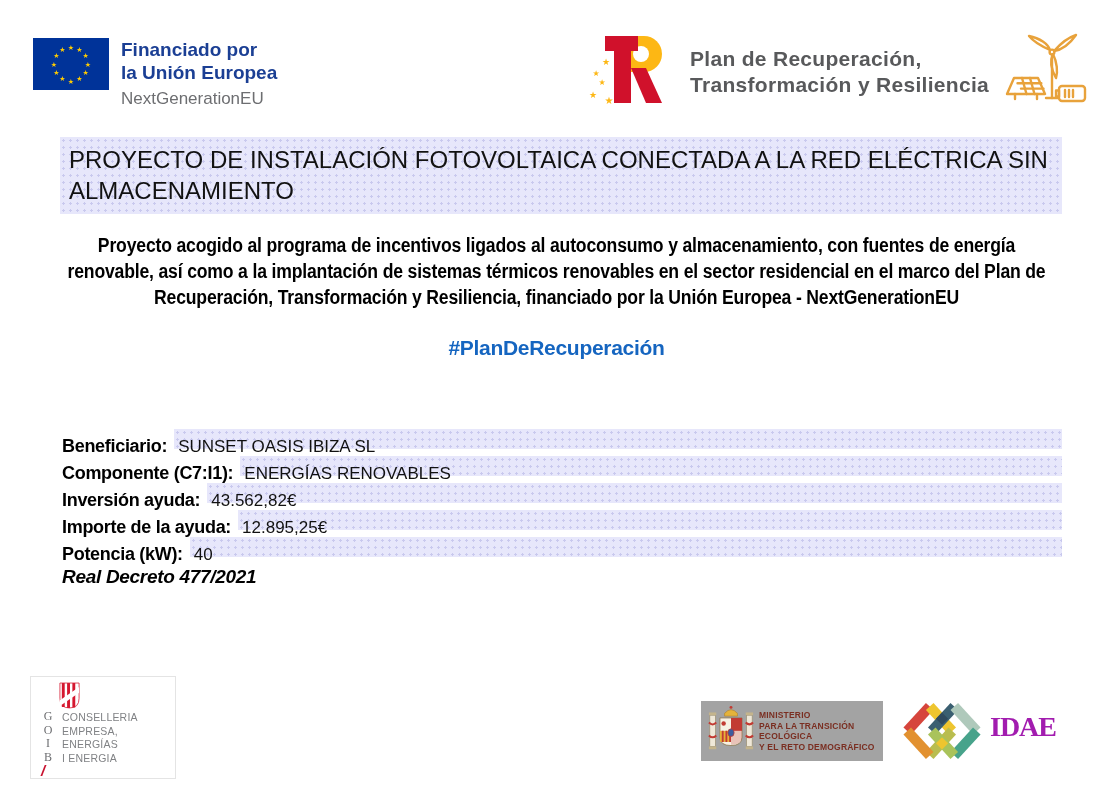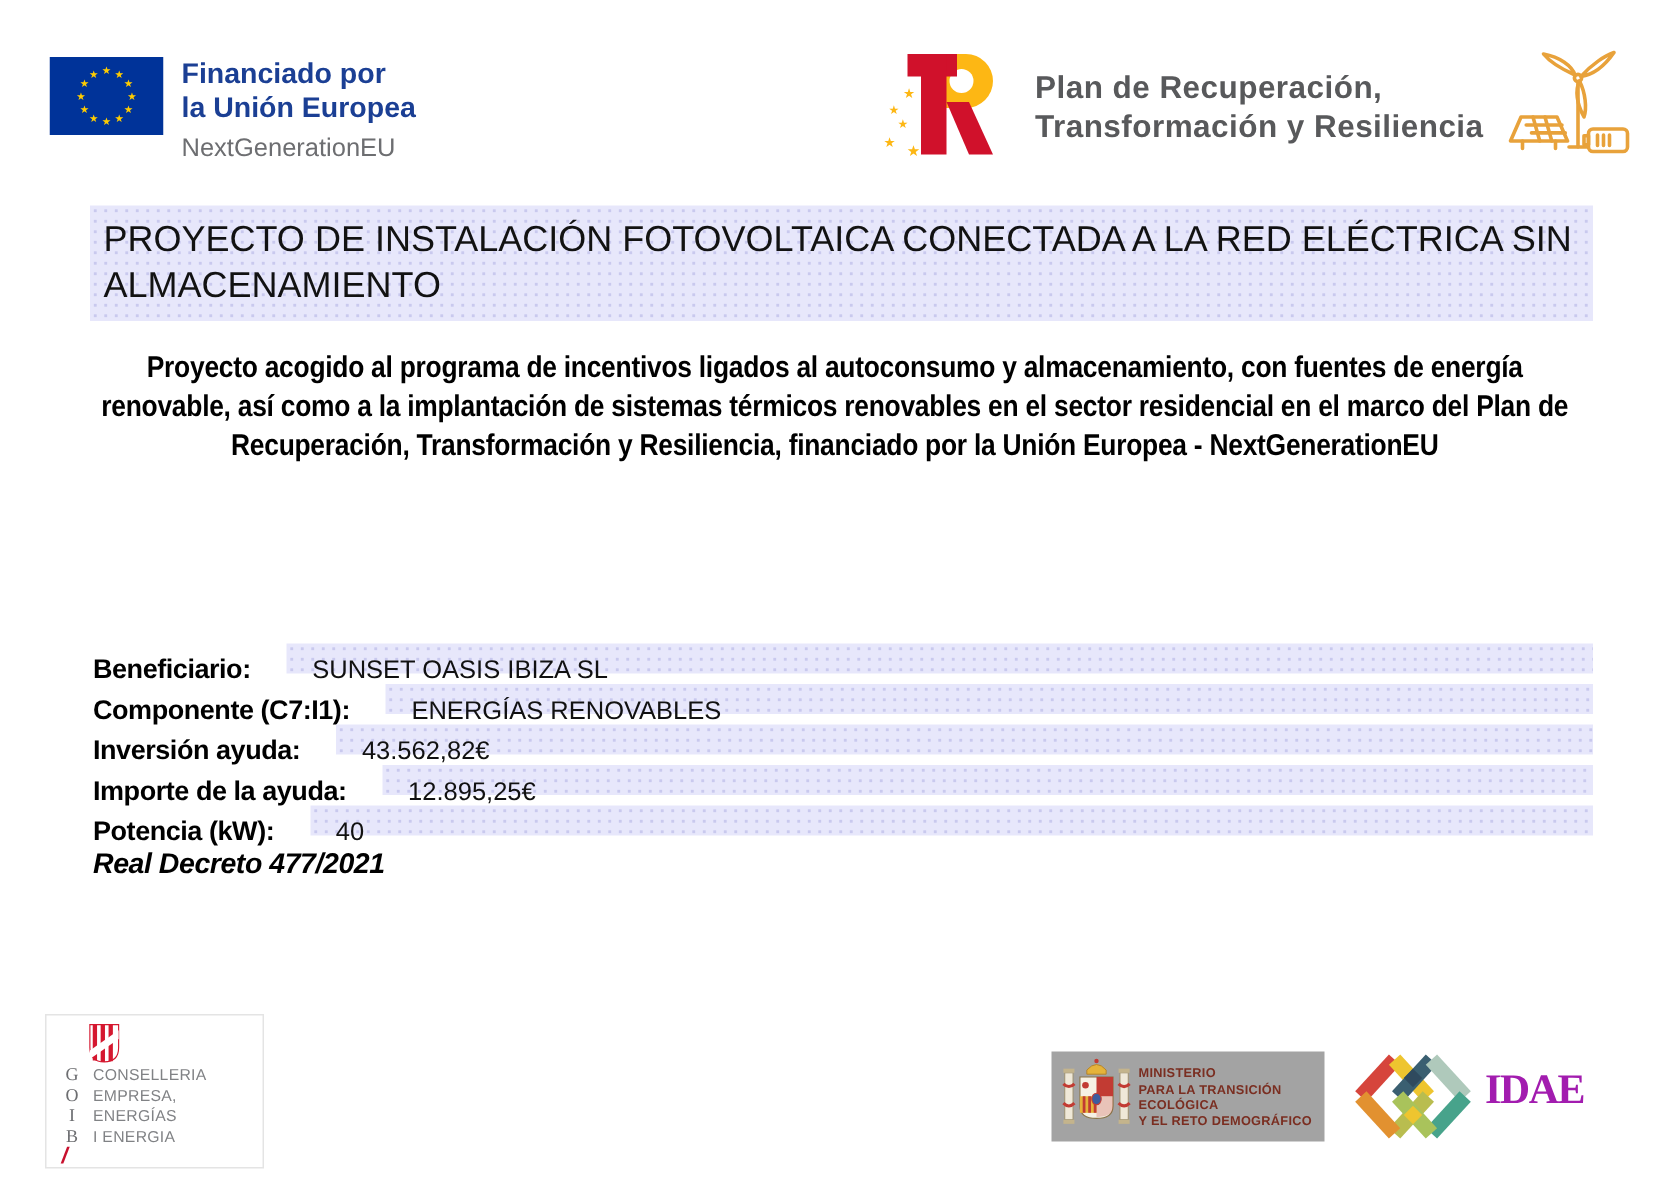--- a/index.html
+++ b/index.html
@@ -38,26 +38,26 @@
     text-align:center; font-size:20px; font-weight:bold; color:#000;
     line-height:26px; letter-spacing:-0.2px;
   }
   .hashtag {
     position:absolute; left:0; top:336px; width:1113px; text-align:center;
     font-size:21px; font-weight:bold; color:#1565C0; letter-spacing:-0.3px;
   }
 
   
   .fields { position:absolute; left:62px; top:429px; width:1000px; }
-  .field-row { display:flex; height:20px; margin-bottom:7px;gap:17px; }
+  .field-row { display:flex; height:20px; margin-bottom:7px; }
   .field-label {
     white-space:nowrap; font-size:18px; font-weight:bold; color:#000;
     line-height:35px; padding-right:7px; letter-spacing:-0.3px;
   }
-  .field-value { flex:1; font-size:17px; color:#111; line-height:35px; padding-left:17px; }
+  .field-value { flex:1; font-size:17px; color:#111; line-height:35px; padding-left:4px; }
   .decree { margin-top:9px; font-size:19px; font-weight:bold; font-style:italic; letter-spacing:-0.3px; }
 
   
   .goib {
     position:absolute; left:30px; top:676px; width:146px; height:103px;
     border:1px solid #E4E4E4;
   }
   .goib-emblem { position:absolute; left:27px; top:5px; }
   .goib-letters { position:absolute; left:10px; top:33px; width:14px; text-align:center; }
   .goib-letters div { font-size:12px; color:#6D6E71; line-height:13.5px; font-family:"Liberation Serif", serif; }
@@ -153,20 +153,21 @@
 
       <path d="M62 60 H82 A3 3 0 0 1 85 63 V72 A3 3 0 0 1 82 75 H62 A3 3 0 0 1 59 72 V63 A3 3 0 0 1 62 60 Z"></path>
       <path d="M56 64.5 L59 64.5 L59 70.5 L56 70.5 Z"></path>
       <path d="M65 64 L65 71 M69 64 L69 71 M73 64 L73 71"></path>
     </svg>
   </div>
 
   <div class="title-bar lav">PROYECTO DE INSTALACIÓN FOTOVOLTAICA CONECTADA A LA RED ELÉCTRICA SIN ALMACENAMIENTO</div>
 
   <div class="intro">Proyecto  acogido al programa de incentivos ligados al autoconsumo y almacenamiento, con fuentes de energía renovable, así como a la implantación de sistemas térmicos renovables en el sector residencial en el marco del Plan de Recuperación, Transformación y Resiliencia, financiado por la Unión Europea - NextGenerationEU</div>
+  <div class="hashtag">#PlanDeRecuperación</div>
 
   <div class="fields">
     <div class="field-row">
       <div class="field-label">Beneficiario:</div>
       <div class="field-value lav">SUNSET OASIS IBIZA SL</div>
     </div>
     <div class="field-row">
       <div class="field-label">Componente (C7:I1):</div>
       <div class="field-value lav">ENERGÍAS RENOVABLES</div>
     </div>

